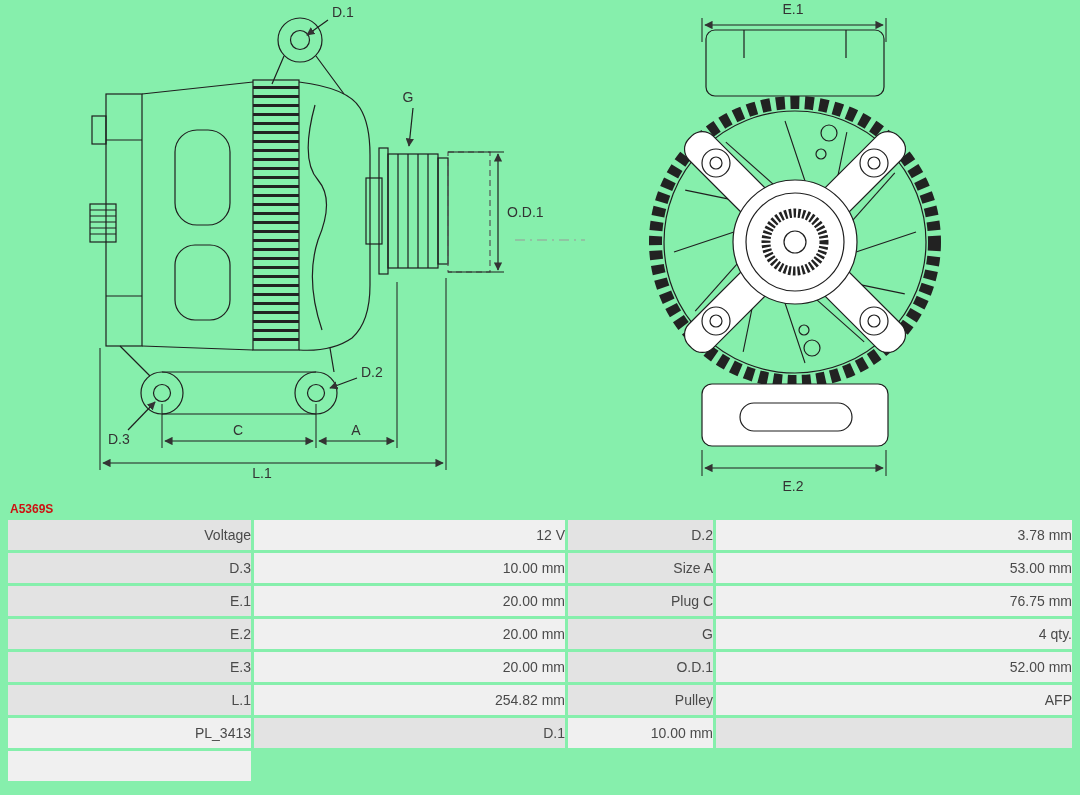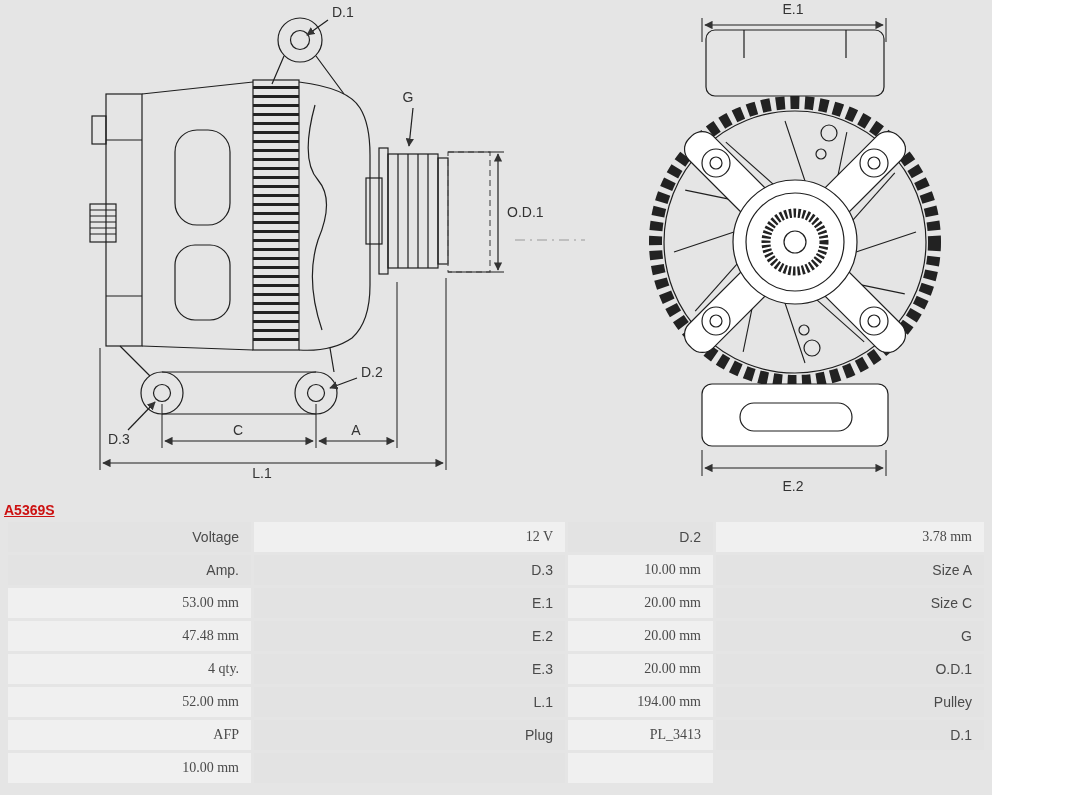--- a/index.html
+++ b/index.html
@@ -1,26 +1,26 @@
 <!DOCTYPE html>
 <html><head>
 <meta charset="utf-8">
 <style>
   html,body{margin:0;padding:0;background:#fff;}
-  .page{width:992px;height:795px;background:#e5e5e5;position:relative;overflow:hidden;
+  .page{width:1080px;height:795px;background:#86efac;position:relative;overflow:hidden;
         font-family:"Liberation Sans",sans-serif;}
   svg{display:block;}
   svg text{font-family:"Liberation Sans",sans-serif;font-size:14px;fill:#333;}
-  .partnum{padding:2px 0 4px 4px;color:#cc1111;font-size:14px;font-weight:700;text-decoration:underline;}
+  .partnum{padding:2px 0 4px 10px;color:#cc1111;font-size:12px;font-weight:700;}
   .spec{margin:0 8px;display:grid;grid-template-columns:243px 311px 145px 1fr;
         grid-auto-rows:30px;gap:3px;}
-  .cell{line-height:30px;text-align:right;padding-right:12px;font-size:14px;
+  .cell{line-height:30px;text-align:right;font-size:14px;
         color:#4a4a4a;box-sizing:border-box;white-space:nowrap;overflow:hidden;}
   .lab{background:#e3e3e3;}
-  .val{background:#f0f0f0;font-family:Liberation Serif, serif;}
+  .val{background:#f0f0f0;}
 </style>
 </head>
 <body>
 
 <div class="page">
 
   <svg width="1080" height="500" viewBox="0 0 1080 500" fill="none" stroke="#1f1f1f" stroke-width="1.2">
     <defs>
       <marker id="arr" viewBox="0 0 10 10" refX="9" refY="5" markerWidth="7" markerHeight="7" orient="auto-start-reverse">
         <path d="M0,0 L10,5 L0,10 z" fill="#333" stroke="none"></path>
@@ -150,47 +150,45 @@
   </svg>
 
   <div class="partnum">A5369S</div>
 
   <div class="spec">
     <div class="cell lab">Voltage</div>
     <div class="cell val">12 V</div>
     <div class="cell lab">D.2</div>
     <div class="cell val">3.78 mm</div>
 
-    <div class="cell lab">Amp.</div>
     <div class="cell lab">D.3</div>
     <div class="cell val">10.00 mm</div>
 
     <div class="cell lab">Size A</div>
     <div class="cell val">53.00 mm</div>
     <div class="cell lab">E.1</div>
     <div class="cell val">20.00 mm</div>
 
-    <div class="cell lab">Size C</div>
-    <div class="cell val">47.48 mm</div>
+    <div class="cell lab">Plug C</div>
+    <div class="cell val">76.75 mm</div>
     <div class="cell lab">E.2</div>
     <div class="cell val">20.00 mm</div>
 
     <div class="cell lab">G</div>
     <div class="cell val">4 qty.</div>
     <div class="cell lab">E.3</div>
     <div class="cell val">20.00 mm</div>
 
     <div class="cell lab">O.D.1</div>
     <div class="cell val">52.00 mm</div>
     <div class="cell lab">L.1</div>
-    <div class="cell val">194.00 mm</div>
+    <div class="cell val">254.82 mm</div>
 
     <div class="cell lab">Pulley</div>
     <div class="cell val">AFP</div>
-    <div class="cell lab">Plug</div>
     <div class="cell val">PL_3413</div>
 
     <div class="cell lab">D.1</div>
     <div class="cell val">10.00 mm</div>
     <div class="cell lab"></div>
     <div class="cell val"></div>
   </div>
 
 </div>
 

